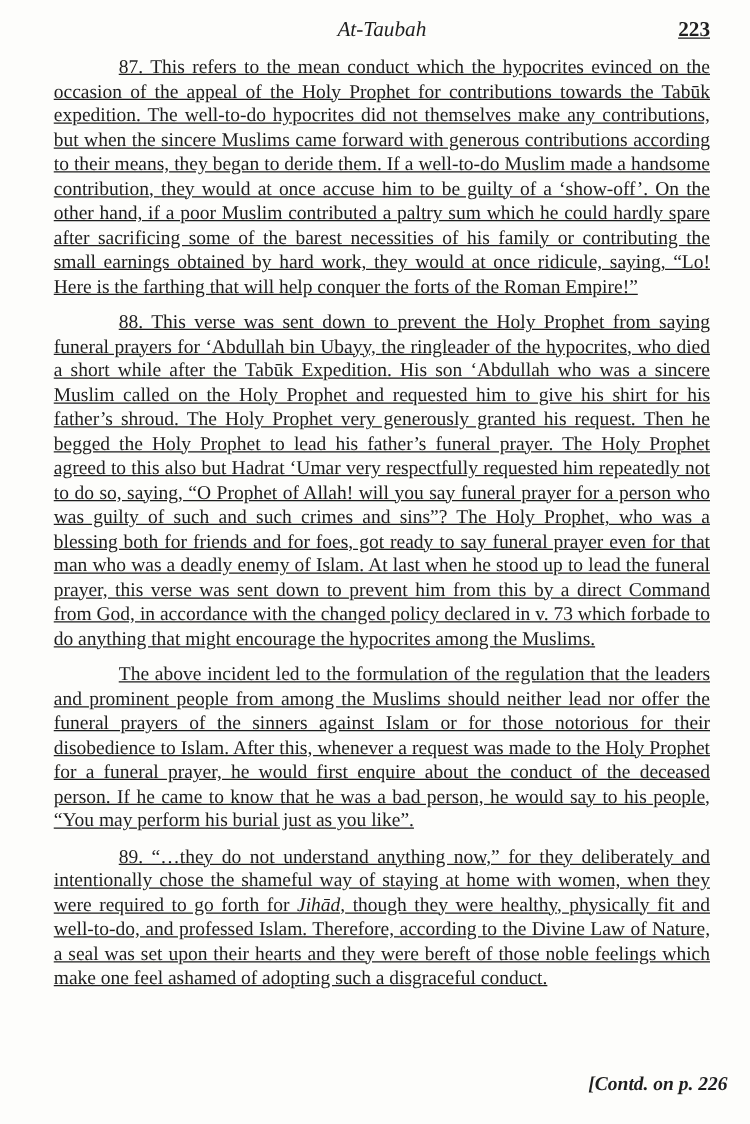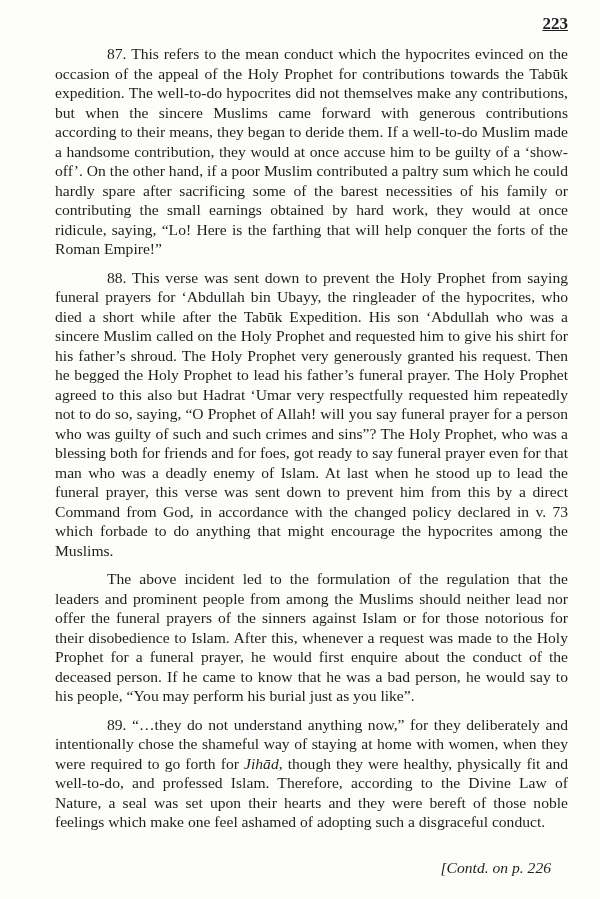--- a/index.html
+++ b/index.html
@@ -18,31 +18,32 @@
       font-style: italic; font-size: 17px; top: 0;
     }
     .page-number {
       position: absolute; right: 0; top: 0; font-size: 17px; font-weight: bold; text-decoration: underline;
     }
     .body-text {
       position: absolute; top: 44px; left: 43px; width: 525px;
       font-size: 15.6px; line-height: 19.5px;
       text-align: justify;
     }
-    .para { margin: 0 0 9px 12px; text-indent: 52px; }
+    .para { margin: 0 0 9px 0; text-indent: 52px; text-decoration: underline; }
     .para i { font-style: italic; }
     .contd {
-      position: absolute; top: 859px; right: 49px;
-      font-style: italic; font-size: 15.6px;
+      position: absolute; top: 859px; right: 18px;
+      font-style: italic; font-size: 15.6px; font-weight: bold;
     }
   </style>
 </head>
 <body>
 
 <div class="header">
+  <div class="running-title">At-Taubah</div>
   <div class="page-number">223</div>
 </div>
 
 <div class="body-text">
   <p class="para">87. This refers to the mean conduct which the hypocrites evinced on the occasion of the appeal of the Holy Prophet for contributions towards the Tabūk expedition. The well-to-do hypocrites did not themselves make any contributions, but when the sincere Muslims came forward with generous contributions according to their means, they began to deride them. If a well-to-do Muslim made a handsome contribution, they would at once accuse him to be guilty of a ‘show-off’. On the other hand, if a poor Muslim contributed a paltry sum which he could hardly spare after sacrificing some of the barest necessities of his family or contributing the small earnings obtained by hard work, they would at once ridicule, saying, “Lo! Here is the farthing that will help conquer the forts of the Roman Empire!”</p>
   <p class="para">88. This verse was sent down to prevent the Holy Prophet from saying funeral prayers for ‘Abdullah bin Ubayy, the ringleader of the hypocrites, who died a short while after the Tabūk Expedition. His son ‘Abdullah who was a sincere Muslim called on the Holy Prophet and requested him to give his shirt for his father’s shroud. The Holy Prophet very generously granted his request. Then he begged the Holy Prophet to lead his father’s funeral prayer. The Holy Prophet agreed to this also but Hadrat ‘Umar very respectfully requested him repeatedly not to do so, saying, “O Prophet of Allah! will you say funeral prayer for a person who was guilty of such and such crimes and sins”? The Holy Prophet, who was a blessing both for friends and for foes, got ready to say funeral prayer even for that man who was a deadly enemy of Islam. At last when he stood up to lead the funeral prayer, this verse was sent down to prevent him from this by a direct Command from God, in accordance with the changed policy declared in v. 73 which forbade to do anything that might encourage the hypocrites among the Muslims.</p>
   <p class="para">The above incident led to the formulation of the regulation that the leaders and prominent people from among the Muslims should neither lead nor offer the funeral prayers of the sinners against Islam or for those notorious for their disobedience to Islam. After this, whenever a request was made to the Holy Prophet for a funeral prayer, he would first enquire about the conduct of the deceased person. If he came to know that he was a bad person, he would say to his people, “You may perform his burial just as you like”.</p>
   <p class="para"><span>89. “…they do not understand anything now,” for they deliberately and intentionally chose the shameful way of staying at home with women, when they were required to go forth for </span><i>Jihād,</i><span> though they were healthy, physically fit and well-to-do, and professed Islam. Therefore, according to the Divine Law of Nature, a seal was set upon their hearts and they were bereft of those noble feelings which make one feel ashamed of adopting such a disgraceful conduct.</span></p>
 </div>
 

